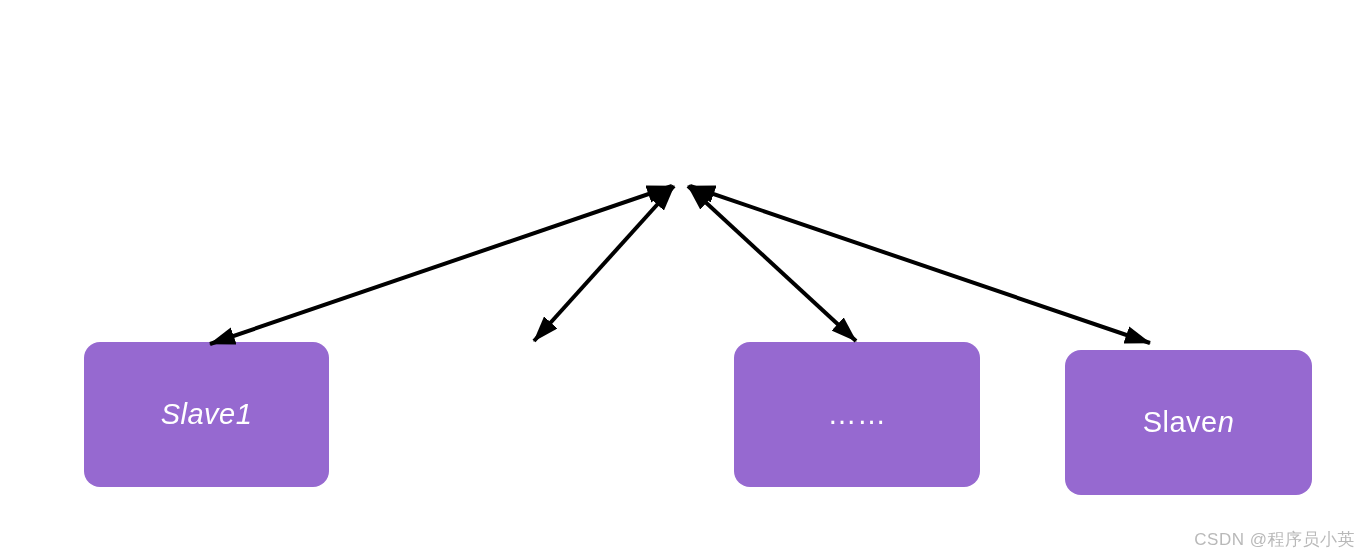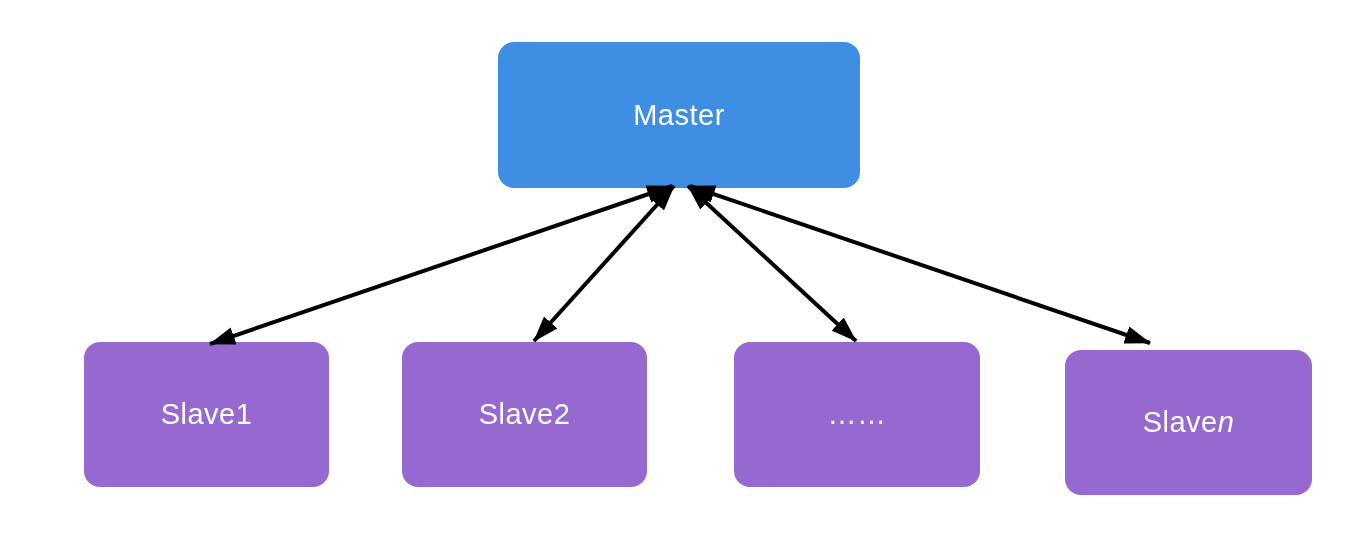--- a/index.html
+++ b/index.html
@@ -34,21 +34,21 @@
   }
   .node .label .italic{font-style:italic;}
   .master{
     left:498px;top:42px;width:362px;height:146px;
     background:var(--master-fill);
   }
   .slave{
     top:342px;width:245px;height:145px;
     background:var(--slave-fill);
   }
-  .slave1{left:84px;}
+  .slave1{left:84px;font-style:italic;}
   .slave2{left:402px;}
   .slave3{left:734px;width:246px;}
   .slave4{left:1065px;width:247px;margin-top:8px;}
   .arrows{
     position:absolute;left:0;top:0;width:1369px;height:559px;
     z-index:2;pointer-events:none;
   }
   .arrows line{stroke:var(--arrow);stroke-width:4;}
   .watermark{
     position:absolute;
@@ -70,34 +70,29 @@
       <marker id="ah" viewBox="0 0 26 18" refX="25" refY="9" markerWidth="26" markerHeight="18" markerUnits="userSpaceOnUse" orient="auto-start-reverse">
         <path d="M0,0 L26,9 L0,18 Z" fill="#000000"></path>
       </marker>
     </defs>
     <line x1="672" y1="186" x2="210" y2="344" marker-start="url(#ah)" marker-end="url(#ah)"></line>
     <line x1="674" y1="186" x2="534" y2="341" marker-start="url(#ah)" marker-end="url(#ah)"></line>
     <line x1="688" y1="186" x2="856" y2="341" marker-start="url(#ah)" marker-end="url(#ah)"></line>
     <line x1="690" y1="186" x2="1150" y2="343" marker-start="url(#ah)" marker-end="url(#ah)"></line>
   </svg>
 
-  <div class="node master">
-    <span class="label">Master</span>
-  </div>
 
   <div class="node slave slave1">
     <span class="label"><span>Slave1</span><span class="italic"></span></span>
   </div>
 
-  <div class="node slave slave2">
-    <span class="label"><span>Slave2</span><span class="italic"></span></span>
-  </div>
 
   <div class="node slave slave3">
     <span class="label"><span>……</span><span class="italic"></span></span>
   </div>
 
   <div class="node slave slave4">
     <span class="label"><span>Slave</span><span class="italic">n</span></span>
   </div>
 
+  <div class="watermark">CSDN @程序员小英</div>
 
 </div>
 
 </body></html>

